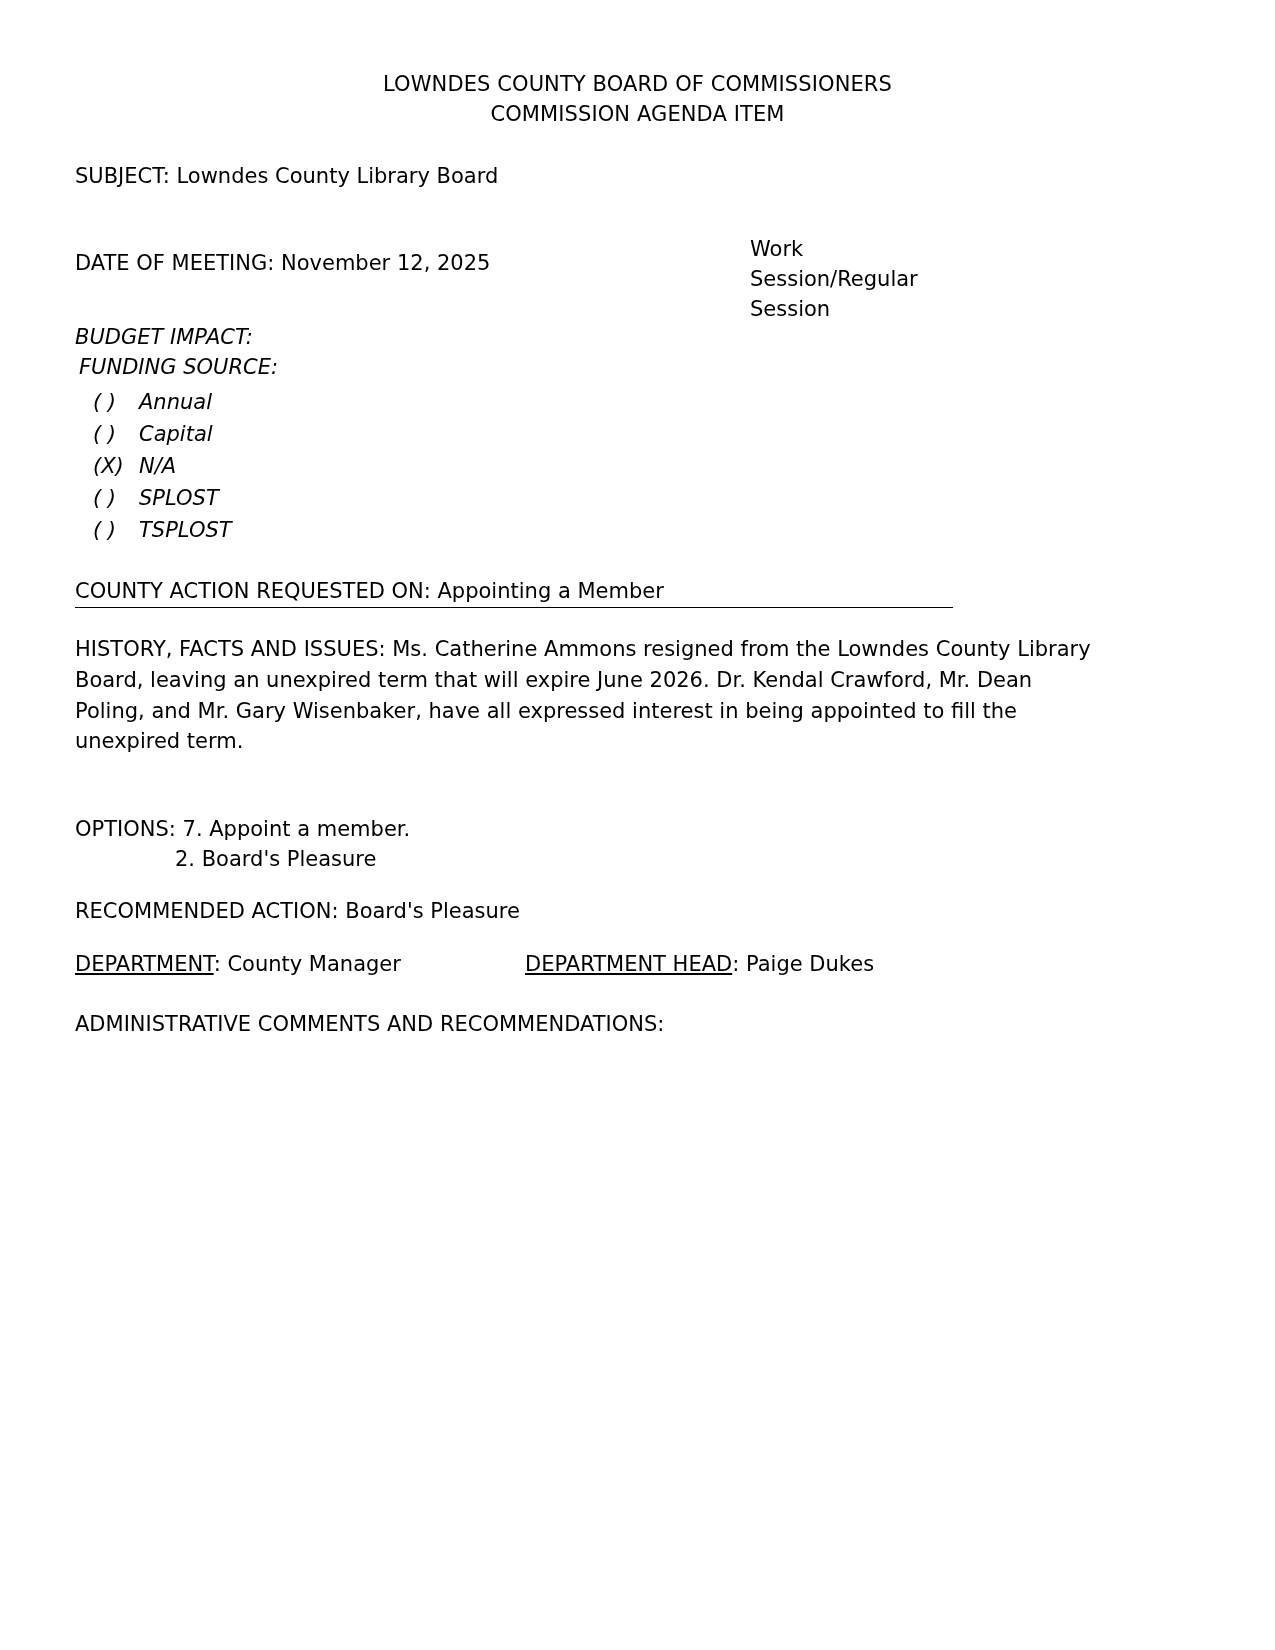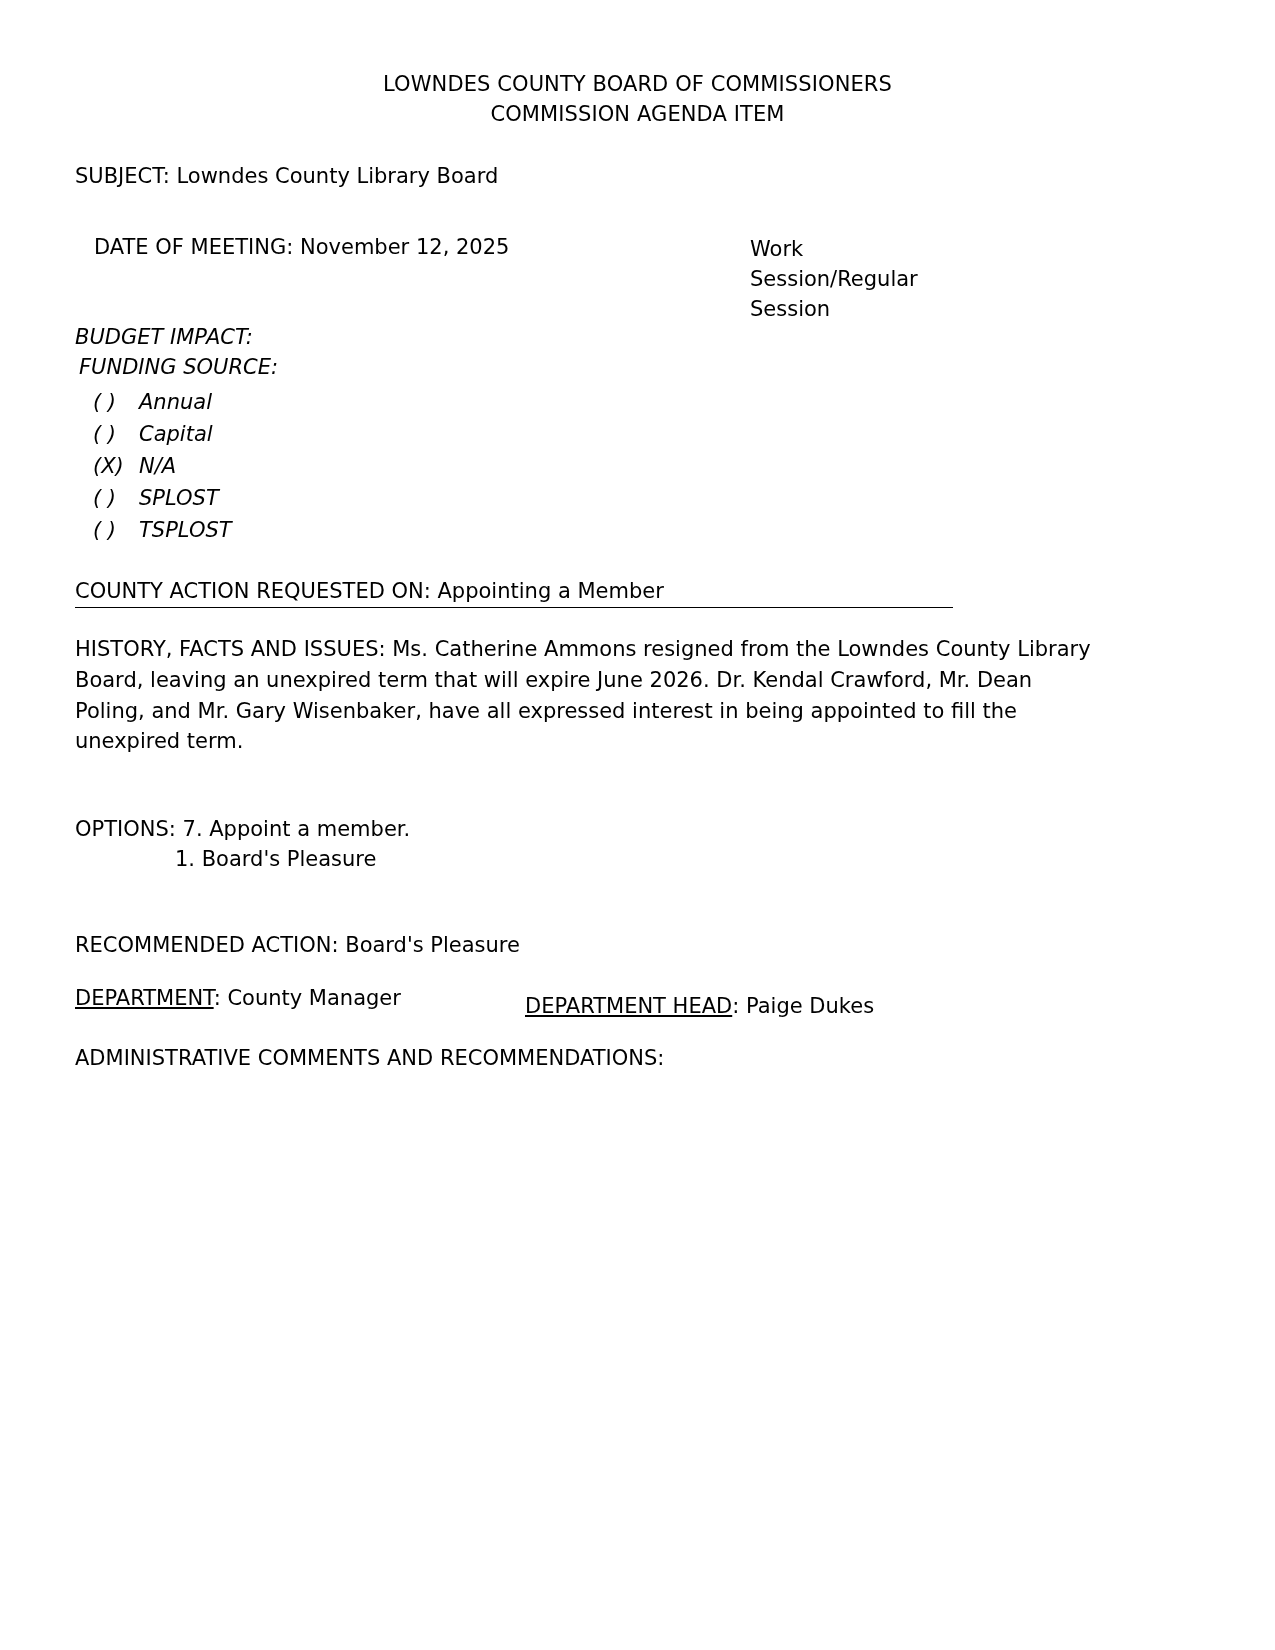--- a/index.html
+++ b/index.html
@@ -42,22 +42,21 @@
     margin-top: 22px;
   }
   .meeting-block {
     position: relative;
     margin-top: 36px;
     min-height: 92px;
   }
   .meeting-date {
     position: absolute;
     left: 0;
-    top: 6px;
-    margin-left: 19px;
+    top: 22px;
   }
   .session-label {
     position: absolute;
     left: 675px;
     top: 8px;
     width: 220px;
     line-height: 1.42;
   }
   .budget-block {
     margin-top: 4px;
@@ -99,36 +98,36 @@
     max-width: 1030px;
   }
   .options-block {
     margin-top: 58px;
     position: relative;
   }
   .options-line2 {
     margin-left: 100px;
   }
   .recommended {
-    margin-top: 56px;
+    margin-top: 22px;
   }
   .dept-row {
     margin-top: 24px;
     position: relative;
     height: 28px;
   }
   .dept-left {
     position: absolute;
     left: 0;
     top: 0;
   }
   .dept-right {
     position: absolute;
     left: 450px;
-    top: 8px;
+    top: 0;
   }
   .u {
     text-decoration: underline;
   }
   .admin {
     margin-top: 32px;
   }
 </style>
 </head>
 <body>
@@ -180,21 +179,21 @@
         </div>
       </div>
     </div>
 
     <div class="action-line">COUNTY ACTION REQUESTED ON: Appointing a Member</div>
 
     <div class="history">HISTORY, FACTS AND ISSUES: Ms. Catherine Ammons resigned from the Lowndes County Library Board, leaving an unexpired term that will expire June 2026. Dr. Kendal Crawford, Mr. Dean Poling, and Mr. Gary Wisenbaker, have all expressed interest in being appointed to fill the unexpired term.</div>
 
     <div class="options-block">
       <div>OPTIONS:  7. Appoint a member.</div>
-      <div class="options-line2">1. Board's Pleasure</div>
+      <div class="options-line2">2. Board's Pleasure</div>
     </div>
 
     <div class="recommended">RECOMMENDED ACTION: Board's Pleasure</div>
 
     <div class="dept-row">
       <div class="dept-left">
         <span class="u">DEPARTMENT</span><span>: County Manager</span>
       </div>
       <div class="dept-right">
         <span class="u">DEPARTMENT HEAD</span><span>: Paige Dukes</span>

